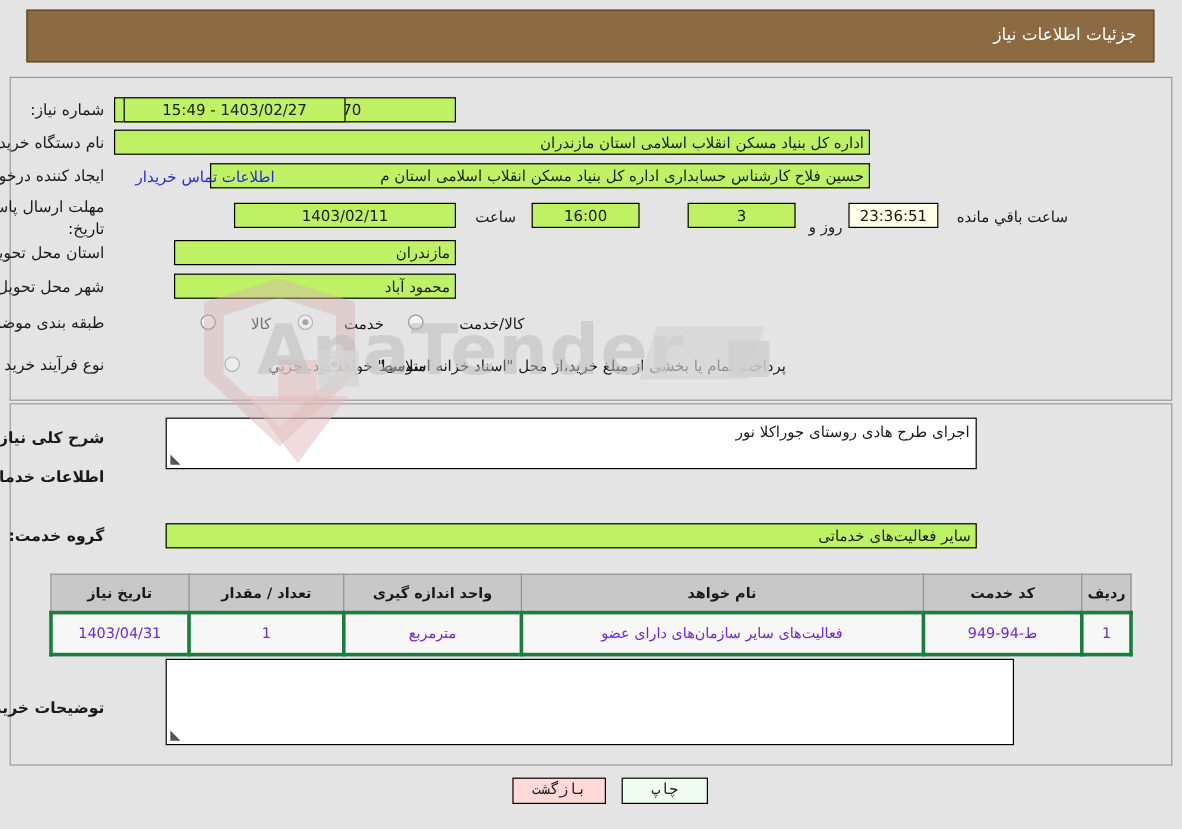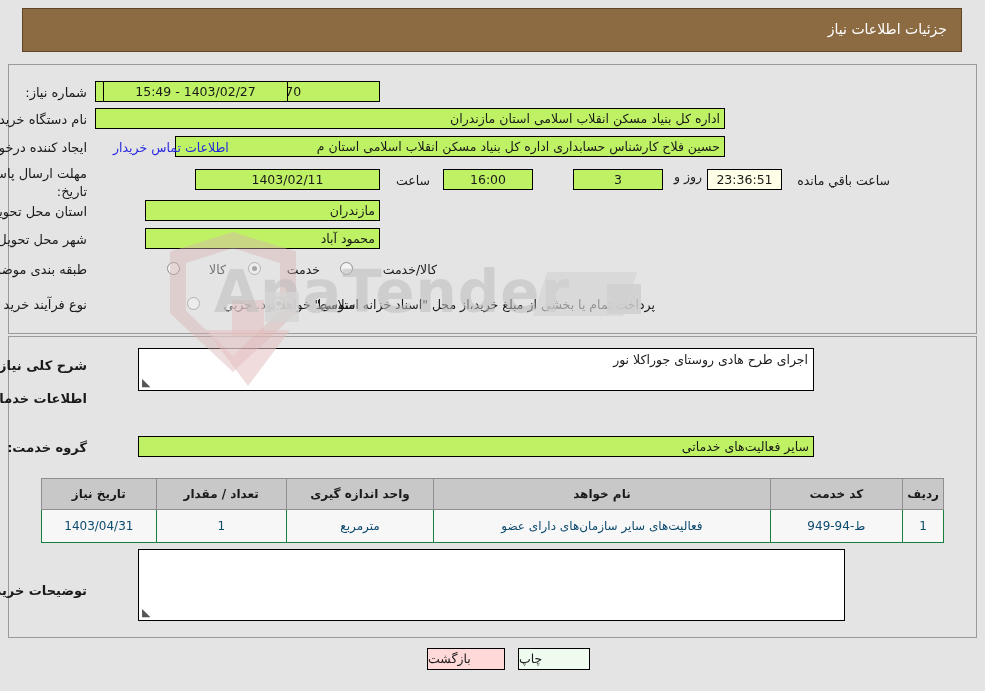--- a/index.html
+++ b/index.html
@@ -257,37 +257,37 @@
   }
   .tbl th {
     background: #c8c8c8;
     border: 1px solid #8f8f8f;
     font-weight: bold;
     height: 28px;
     color: #1a1a1a;
   }
   .tbl td {
     background: #f7f7f7;
-    border: 1px solid #15803d;
+    border: 3px solid #15803d;
     height: 30px;
     text-align: center;
-    color: #0c4a6e;
+    color: #6d28d9;
   }
 
   
   .btn {
     position: absolute;
     border: 1px solid #000000;
     box-sizing: border-box;
-    font-family: Liberation Serif, serif;
+    font-family: Liberation Mono, monospace;
     font-size: 12.5px;
     color: #1a1a1a;
     height: 22px;
     line-height: 20px;
-    text-align: left;
+    text-align: center;
     cursor: pointer;
     z-index: 4;
   }
   .btn-print  { left: 518px; top: 648px; width: 72px; background: #eefbee; }
   .btn-back   { left: 427px; top: 648px; width: 78px; background: #ffd8d8; }
 </style>
 </head>
 <body>
 
 <div class="watermark">
@@ -318,21 +318,21 @@
 <div class="lbl" style="right:898px; top:140px; z-index:4;">ایجاد کننده درخواست:</div>
 <div class="fld r" style="right:260px; top:136px; width:550px; z-index:4;">حسین فلاح کارشناس حسابداری اداره کل بنیاد مسکن انقلاب اسلامی استان م</div>
 <a class="link" style="left:113px; top:140px; z-index:4;">اطلاعات تماس خریدار</a>
 
 <div class="lbl" style="right:898px; top:166px; z-index:4;">مهلت ارسال پاسخ: تا</div>
 <div class="lbl" style="right:898px; top:184px; z-index:4;">تاریخ:</div>
 <div class="fld c" style="right:605px; top:169px; width:185px; z-index:4;">1403/02/11</div>
 <div class="inline-txt" style="right:555px; top:173px; z-index:4;">ساعت</div>
 <div class="fld c" style="right:452px; top:169px; width:90px; z-index:4;">16:00</div>
 <div class="fld c" style="right:322px; top:169px; width:90px; z-index:4;">3</div>
-<div class="inline-txt" style="right:283px; top:169px; z-index:4;">روز و</div>
+<div class="inline-txt" style="right:283px; top:181px; z-index:4;">روز و</div>
 <div class="fld c cream" style="right:203px; top:169px; width:75px; z-index:4;">23:36:51</div>
 <div class="inline-txt" style="right:95px; top:173px; z-index:4;">ساعت باقي مانده</div>
 
 <div class="lbl" style="right:898px; top:204px; z-index:4;">استان محل تحویل:</div>
 <div class="fld r" style="right:605px; top:200px; width:235px; z-index:4;">مازندران</div>
 
 <div class="lbl" style="right:898px; top:232px; z-index:4;">شهر محل تحویل:</div>
 <div class="fld r" style="right:605px; top:228px; width:235px; z-index:4;">محمود آباد</div>
 
 <div class="lbl" style="right:898px; top:262px; z-index:4;">طبقه بندی موضوعی:</div>

